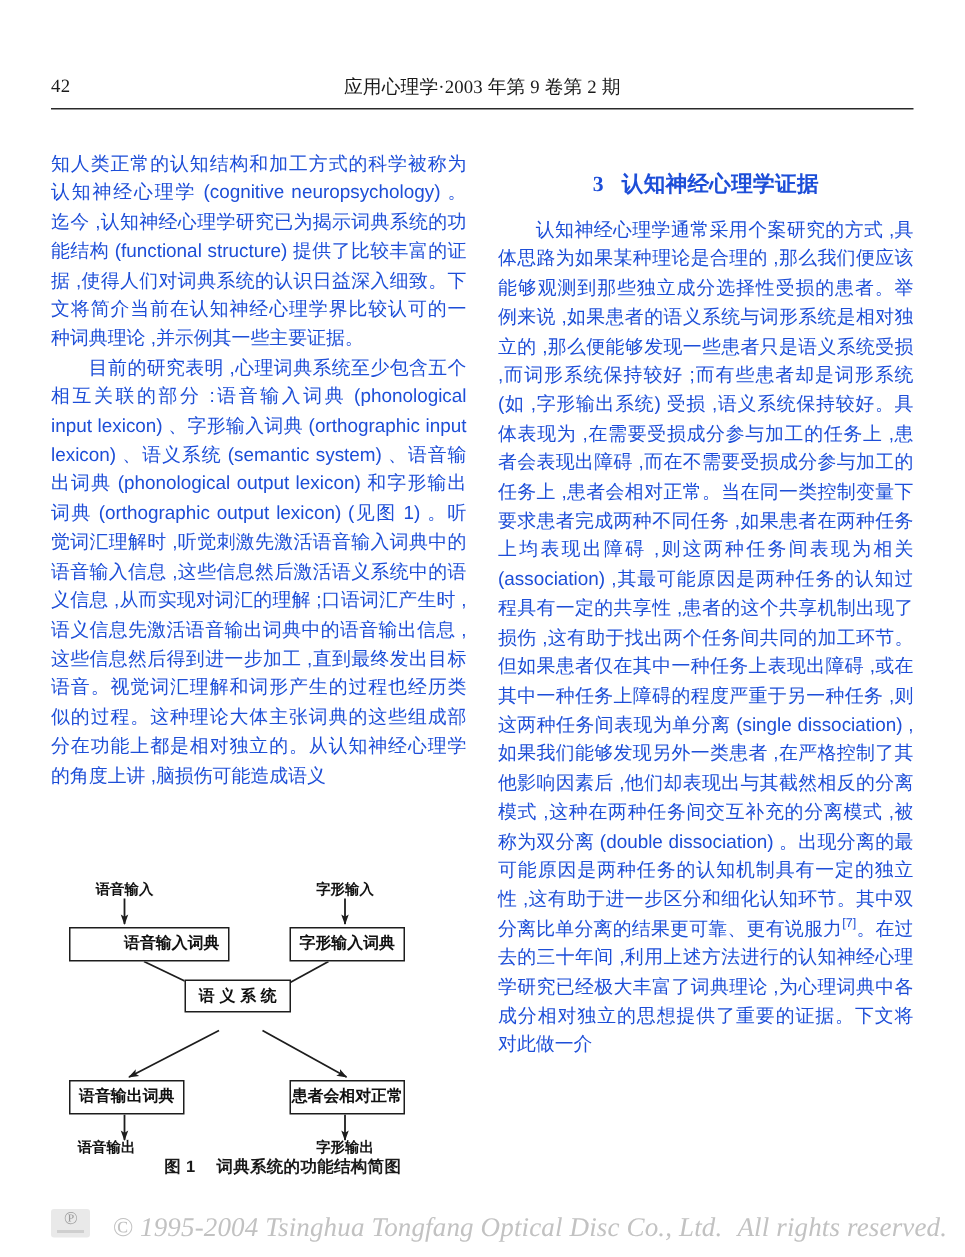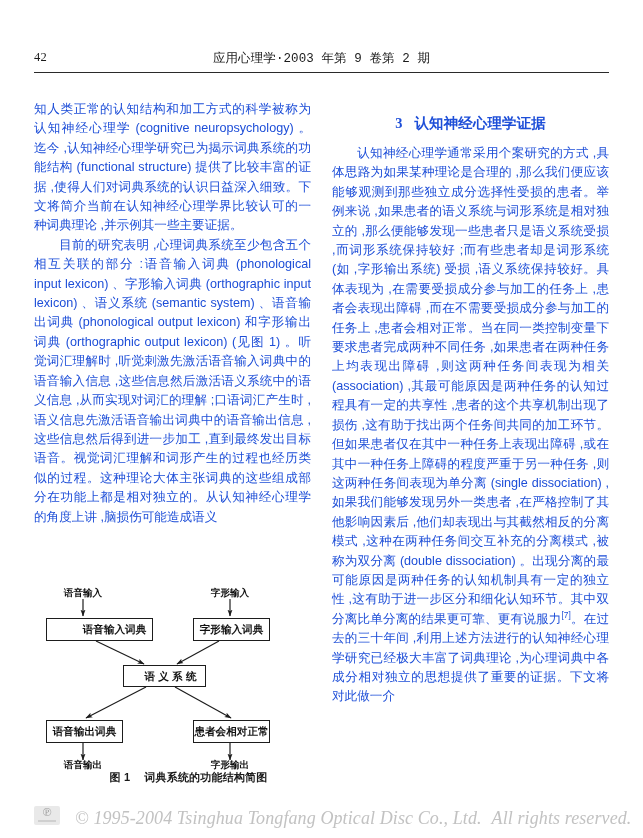--- a/index.html
+++ b/index.html
@@ -39,21 +39,21 @@
     font-size: 12.5px;
     letter-spacing: .2px;
   }
   .runhead .journal {
     position: absolute;
     left: 0;
     top: 0;
     width: 575px;
     text-align: center;
     font-size: 12.5px;
-    font-family: Liberation Mono, monospace;
+    font-family: Liberation Serif, serif;
     letter-spacing: .1px;
   }
   .rule {
     position: absolute;
     left: 34px;
     top: 72px;
     width: 575px;
     height: 0;
     border-top: 1.3px solid #2a2a2a;
   }
@@ -237,26 +237,26 @@
 
         <line x1="112" y1="95" x2="52" y2="126" stroke="#1d1d1d" stroke-width="1.2" marker-end="url(#ah)"></line>
         <line x1="141" y1="95" x2="197" y2="126" stroke="#1d1d1d" stroke-width="1.2" marker-end="url(#ah)"></line>
 
         <line x1="49" y1="151" x2="49" y2="168" stroke="#1d1d1d" stroke-width="1.2" marker-end="url(#ah)"></line>
         <line x1="196" y1="151" x2="196" y2="168" stroke="#1d1d1d" stroke-width="1.2" marker-end="url(#ah)"></line>
       </svg>
 
       <div class="freelabel" style="left:16px; top:-5px; width:66px;">语音输入</div>
       <div class="freelabel" style="left:163px; top:-5px; width:66px;">字形输入</div>
-      <div class="freelabel" style="left:16px; top:167px; width:66px;font-family:Liberation Serif, serif;">语音输出</div>
+      <div class="freelabel" style="left:4px; top:167px; width:66px;font-family:Liberation Serif, serif;">语音输出</div>
       <div class="freelabel" style="left:163px; top:167px; width:66px;">字形输出</div>
 
       <div class="node" style="left:12px; top:26px; width:75px; height:21px; line-height:21px;padding-left:30px;">语音输入词典</div>
       <div class="node" style="left:159px; top:26px; width:75px; height:21px; line-height:21px;">字形输入词典</div>
-      <div class="node sem" style="left:89px; top:73px; width:69px; height:20px; line-height:20px;padding-left:12px;">语义系统</div>
+      <div class="node sem" style="left:89px; top:61px; width:69px; height:20px; line-height:20px;">语义系统</div>
       <div class="node" style="left:12px; top:128px; width:75px; height:21px; line-height:21px;">语音输出词典</div>
       <div class="node" style="left:159px; top:128px; width:75px; height:21px; line-height:21px;">患者会相对正常</div>
     </div>
 
     <div class="fig-caption">
       <span class="cap-num">图 1</span><span>词典系统的功能结构简图</span>
     </div>
   </div>
 
   <div class="col col-right">

